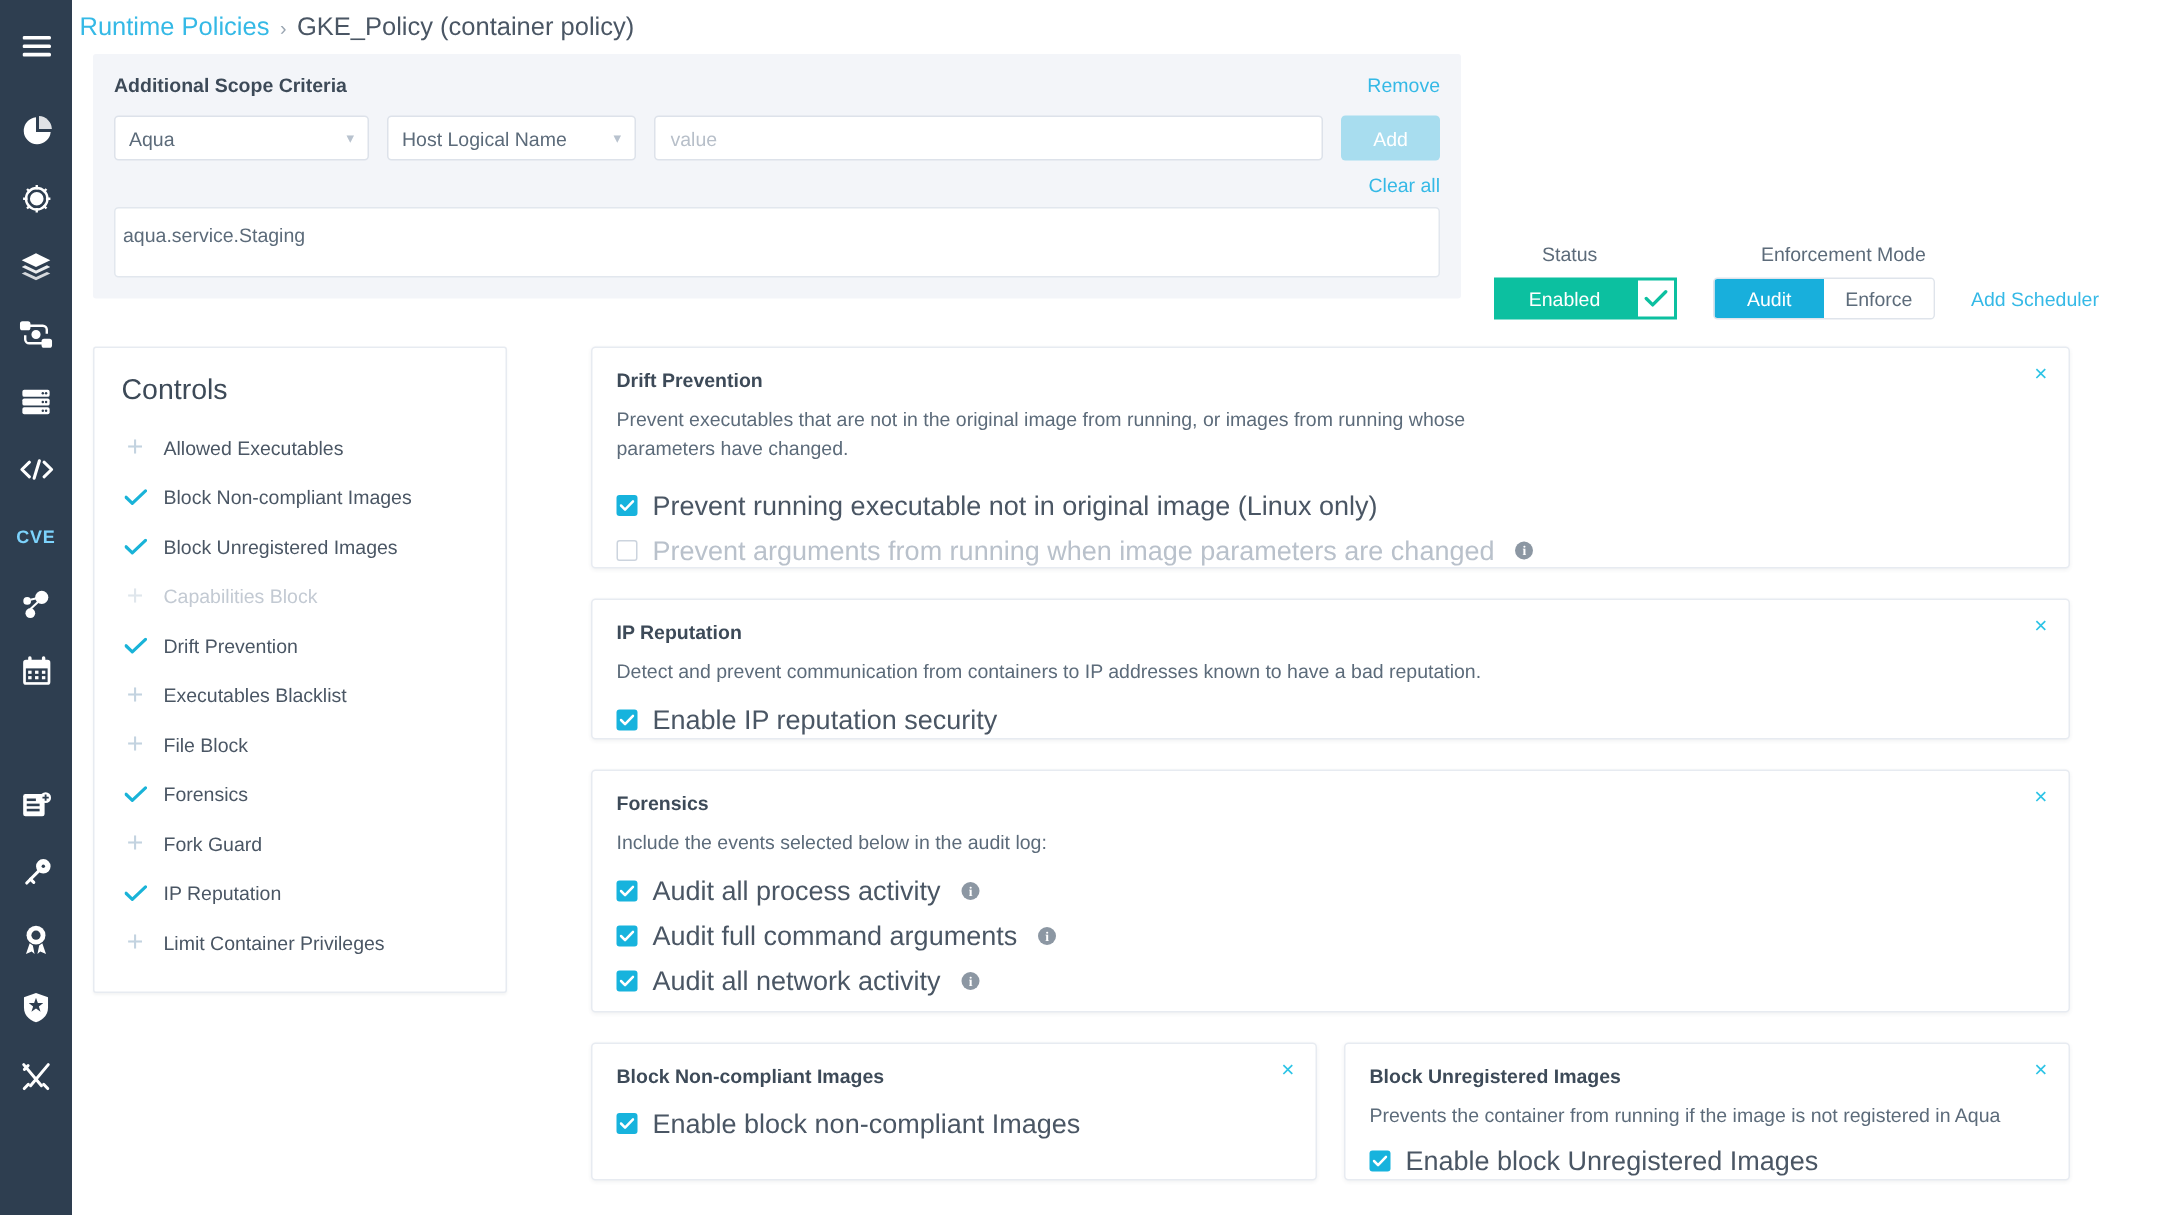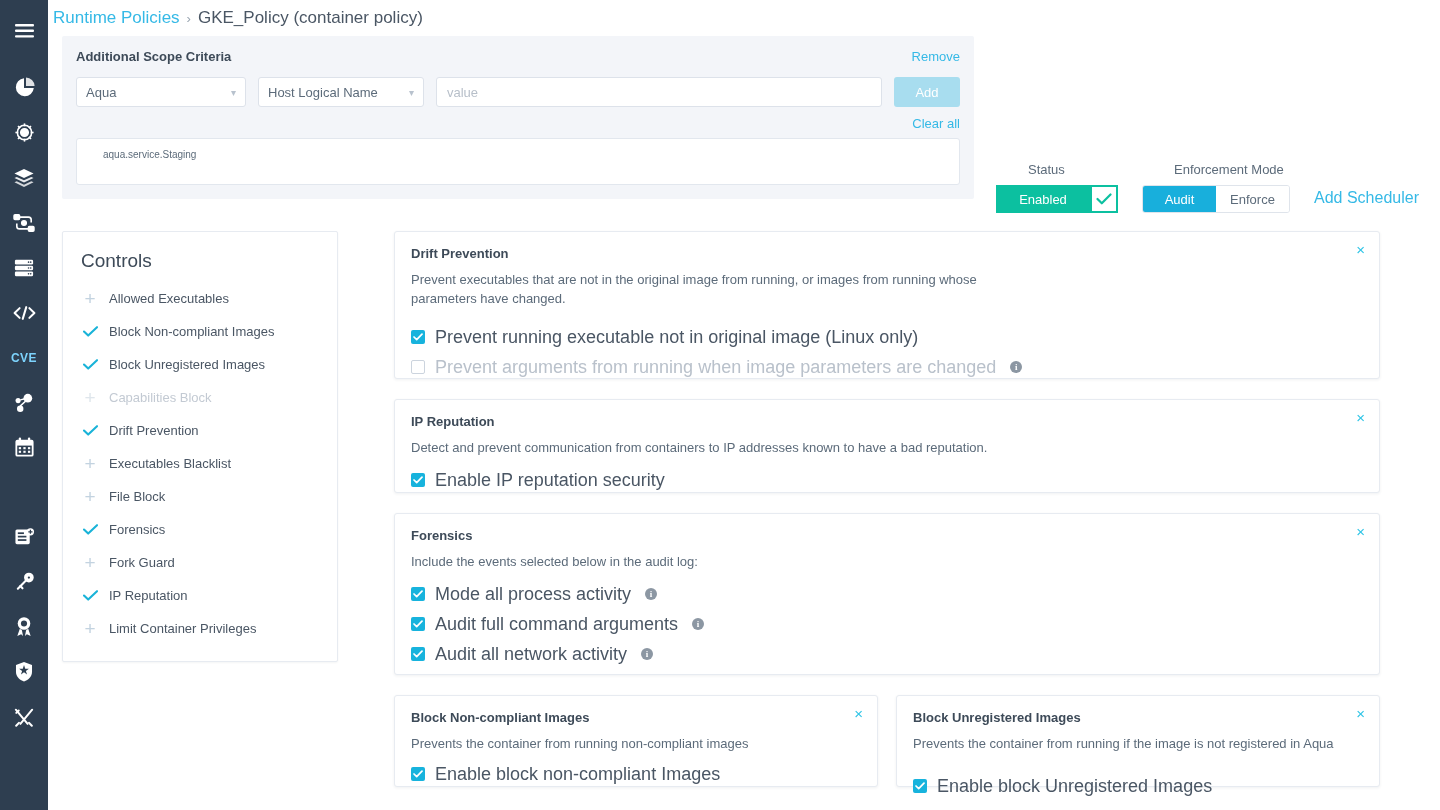--- a/index.html
+++ b/index.html
@@ -82,22 +82,22 @@
   }
   .value-input::placeholder { color: #b7bfc9; }
   .add-btn {
     width: 66px; height: 30px; background: #a8ddef; color: #ffffff;
     border: none; border-radius: 3px; font-size: 13px;
     font-family: "Liberation Sans", sans-serif; cursor: pointer;
   }
   .clearall-row { display: flex; justify-content: flex-end; margin: 9px 0 7px 0; }
   .tagbox {
     height: 47px; background: #ffffff; border: 1px solid #e2e7ee;
-    border-radius: 3px; padding: 10px 26px;
-    font-size: 10px; color: #5c6b7a;
+    border-radius: 3px; padding: 10px 5px;
+    font-size: 13px; color: #5c6b7a;
   }
 
   
   .status-area {
     display: flex; align-items: flex-end; gap: 24px;
     padding-left: 22px; padding-top: 126px;
   }
   .status-group { display: flex; flex-direction: column; }
   .status-label { font-size: 13px; color: #5c6b7a; margin-bottom: 8px; margin-left: 32px; }
   .enabled-wrap { display: flex; align-items: stretch; height: 28px; }
@@ -113,21 +113,21 @@
     color: #0cc0a0; cursor: pointer;
   }
   .seg { display: flex; height: 28px; border-radius: 3px; overflow: hidden;
          border: 1px solid #dfe4eb; }
   .seg-btn {
     width: 73px; display: flex; align-items: center; justify-content: center;
     font-size: 13px; cursor: pointer; background: #ffffff; color: #5c6b7a;
     border: none; font-family: "Liberation Sans", sans-serif;
   }
   .seg-btn.active { background: #18afdc; color: #ffffff; }
-  .sched-link { color: #35b9e6; font-size: 16px; cursor: pointer; padding-bottom: 6px; }
+  .sched-link { color: #35b9e6; font-size: 13px; cursor: pointer; padding-bottom: 6px; }
 
   
   .lower {
     display: flex; align-items: flex-start; gap: 56px;
     padding: 18px 0 0 14px;
     background: #ffffff;
     height: 588px;
   }
 
   
@@ -524,21 +524,21 @@
           <span class="card-x">×</span>
           <div class="card-title">Forensics</div>
           <div class="card-desc">Include the events selected below in the audit log:</div>
           <div class="opt-list" style="margin-top:8px">
             <label class="opt">
               <span class="cb on">
                   <svg width="10" height="8" viewBox="0 0 10 8" fill="none" stroke="#fff" stroke-width="1.7" stroke-linecap="round" stroke-linejoin="round">
                     <polyline points="1,4 3.7,6.7 9,1.2"></polyline>
                   </svg>
                 </span>
-              <span class="opt-label">Mode all process activity</span>
+              <span class="opt-label">Audit all process activity</span>
               <span class="info">i</span>
             </label>
             <label class="opt">
               <span class="cb on">
                   <svg width="10" height="8" viewBox="0 0 10 8" fill="none" stroke="#fff" stroke-width="1.7" stroke-linecap="round" stroke-linejoin="round">
                     <polyline points="1,4 3.7,6.7 9,1.2"></polyline>
                   </svg>
                 </span>
               <span class="opt-label">Audit full command arguments</span>
               <span class="info">i</span>
@@ -552,38 +552,37 @@
               <span class="opt-label">Audit all network activity</span>
               <span class="info">i</span>
             </label>
           </div>
         </section>
 
         <div class="bottom-row">
           <section class="card card-half">
             <span class="card-x">×</span>
             <div class="card-title">Block Non-compliant Images</div>
-            <div class="card-desc">Prevents the container from running non-compliant images</div>
             <div class="opt-list" style="margin-top:6px">
               <label class="opt">
                 <span class="cb on">
                     <svg width="10" height="8" viewBox="0 0 10 8" fill="none" stroke="#fff" stroke-width="1.7" stroke-linecap="round" stroke-linejoin="round">
                       <polyline points="1,4 3.7,6.7 9,1.2"></polyline>
                     </svg>
                   </span>
                 <span class="opt-label">Enable block non-compliant Images</span>
               </label>
             </div>
           </section>
 
           <section class="card card-half">
             <span class="card-x">×</span>
             <div class="card-title">Block Unregistered Images</div>
             <div class="card-desc">Prevents the container from running if the image is not registered in Aqua</div>
-            <div class="opt-list" style="margin-top:18px">
+            <div class="opt-list" style="margin-top:6px">
               <label class="opt">
                 <span class="cb on">
                     <svg width="10" height="8" viewBox="0 0 10 8" fill="none" stroke="#fff" stroke-width="1.7" stroke-linecap="round" stroke-linejoin="round">
                       <polyline points="1,4 3.7,6.7 9,1.2"></polyline>
                     </svg>
                   </span>
                 <span class="opt-label">Enable block Unregistered Images</span>
               </label>
             </div>
           </section>

